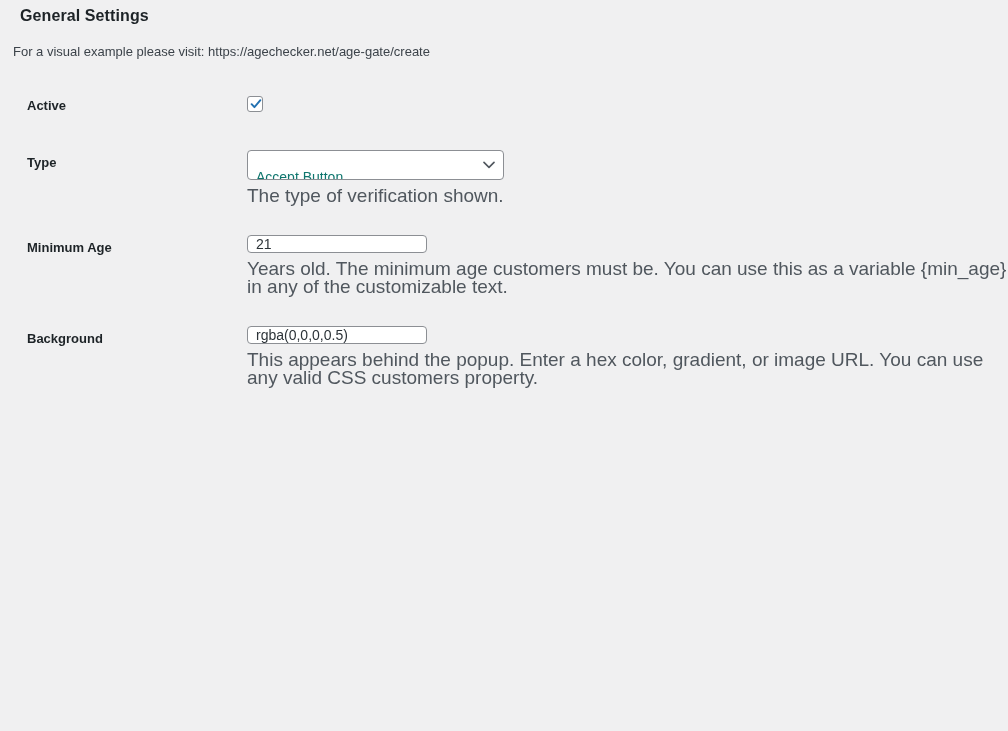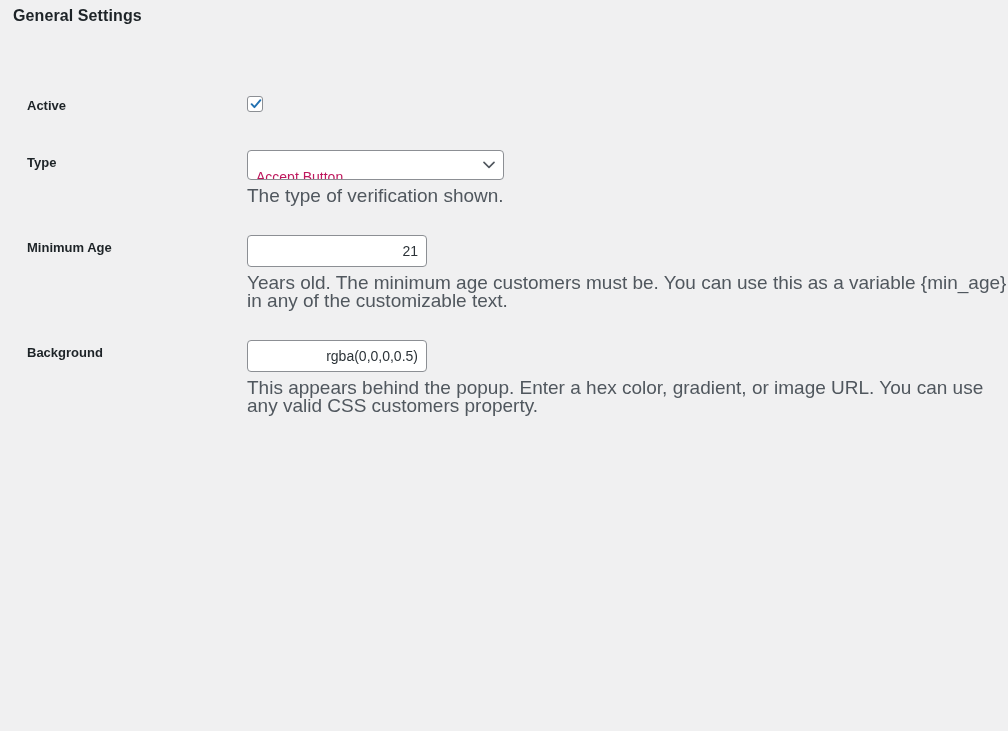--- a/index.html
+++ b/index.html
@@ -14,21 +14,21 @@
   }
   .page {
     position: relative;
     width: 1008px;
     height: 731px;
     background: #f0f0f1;
     padding: 0;
   }
   .page-title {
     position: absolute;
-    left: 13px;
+    left: 20px;
     top: 5px;
     font-size: 16px;
     font-weight: bold;
     color: #1d2327;
     letter-spacing: 0.1px;
     line-height: 22px;
   }
   .page-subtitle {
     position: absolute;
     left: 13px;
@@ -56,41 +56,40 @@
     line-height: 1.3;
     vertical-align: top;
   }
   .form-table td {
     padding: 15px 10px 15px 0;
     vertical-align: top;
   }
   .field-input {
     display: block;
     width: 180px;
-    height: 32px;
+    height: 18px;
     padding: 8px 8px;
     font-family: "Liberation Sans", sans-serif;
     font-size: 14px;
     color: #2c3338;
     background: #fff;
     border: 1px solid #8c8f94;
     border-radius: 4px;
     outline: none;
     line-height: 28px;
     box-shadow: 0 0 0 transparent;
-    text-align: right;
   }
   .field-select {
     display: block;
     width: 257px;
     height: 30px;
     padding: 12px 24px 0 8px;
     font-family: "Liberation Sans", sans-serif;
     font-size: 14px;
-    color: #be185d;
+    color: #0f766e;
     background-color: #fff;
     border: 1px solid #8c8f94;
     border-radius: 4px;
     outline: none;
     line-height: 28px;
     -webkit-appearance: none;
     -moz-appearance: none;
     appearance: none;
     position: relative;
   }
@@ -133,20 +132,21 @@
     max-width: 980px;
   }
   td.checkbox-cell { padding-top: 17px; }
 </style>
 </head>
 <body>
 
 <div class="page">
 
   <div class="page-title">General Settings</div>
+  <div class="page-subtitle">For a visual example please visit: https://agechecker.net/age-gate/create</div>
 
   <table class="form-table">
     <tbody>
 
       <tr>
         <th>Active</th>
         <td class="checkbox-cell">
           <span class="checkbox-box">
             <svg viewBox="0 0 16 16">
               <path d="M3 8.2 L6.2 11.6 L13 3.6" stroke="#2271b1" stroke-width="2.2" fill="none" stroke-linecap="round" stroke-linejoin="round"></path>

